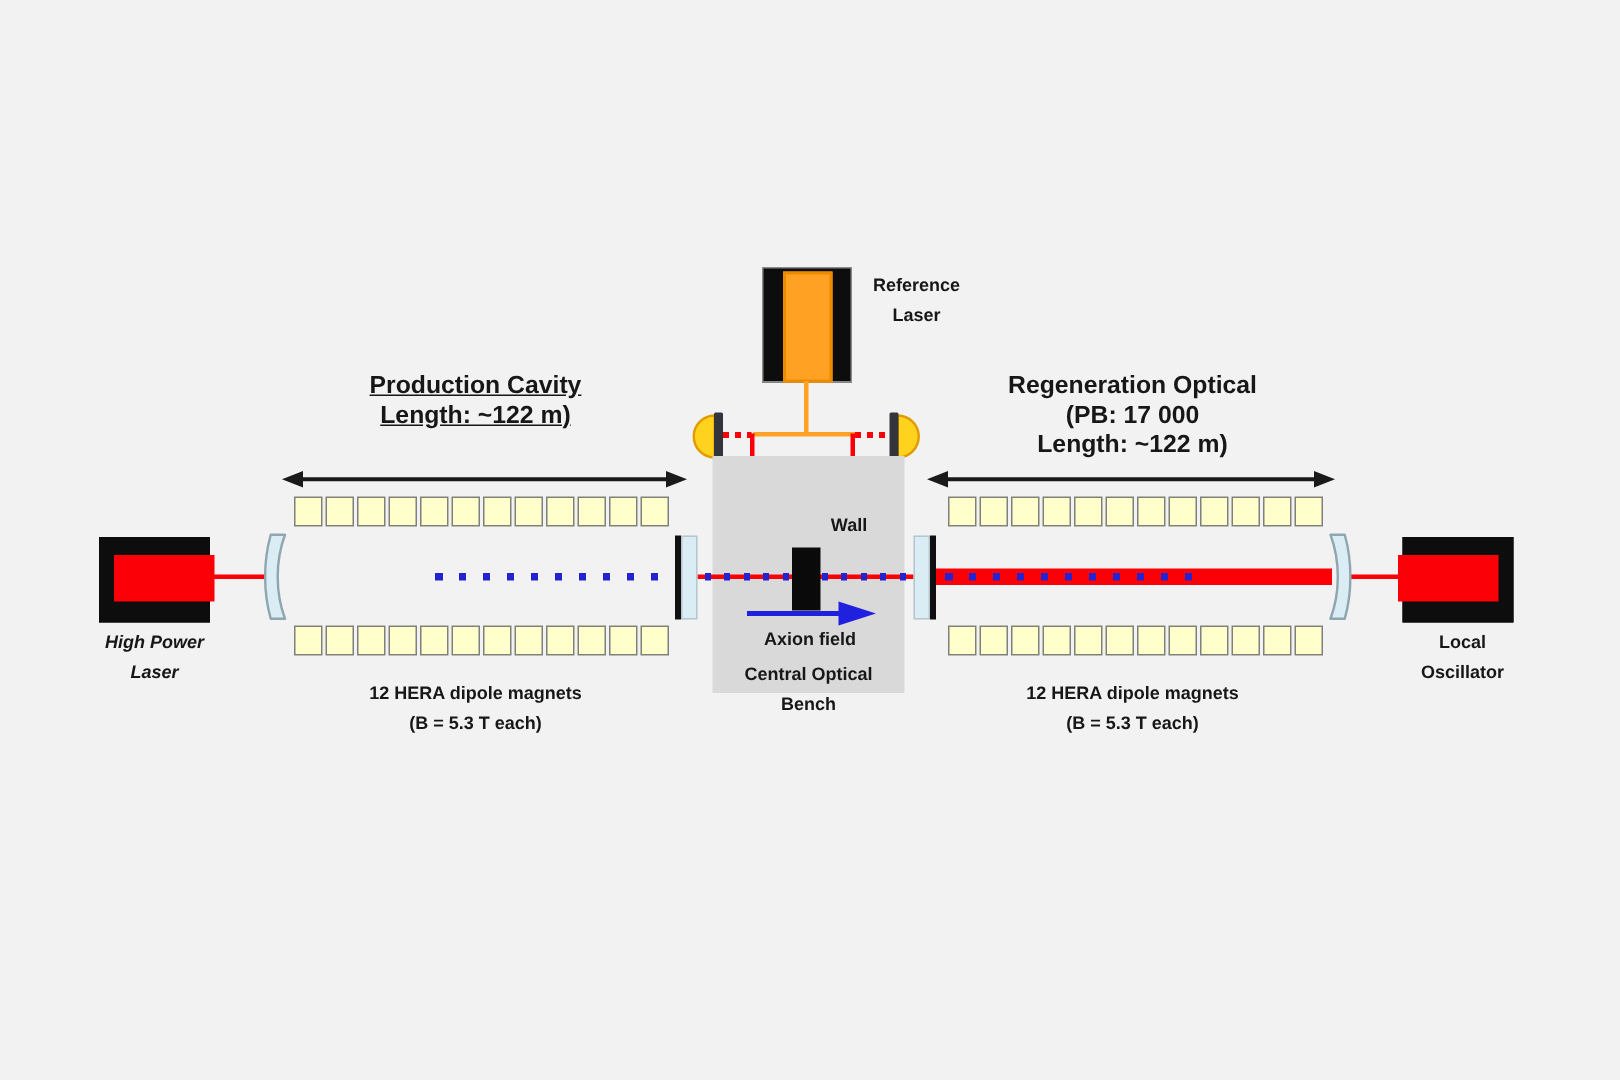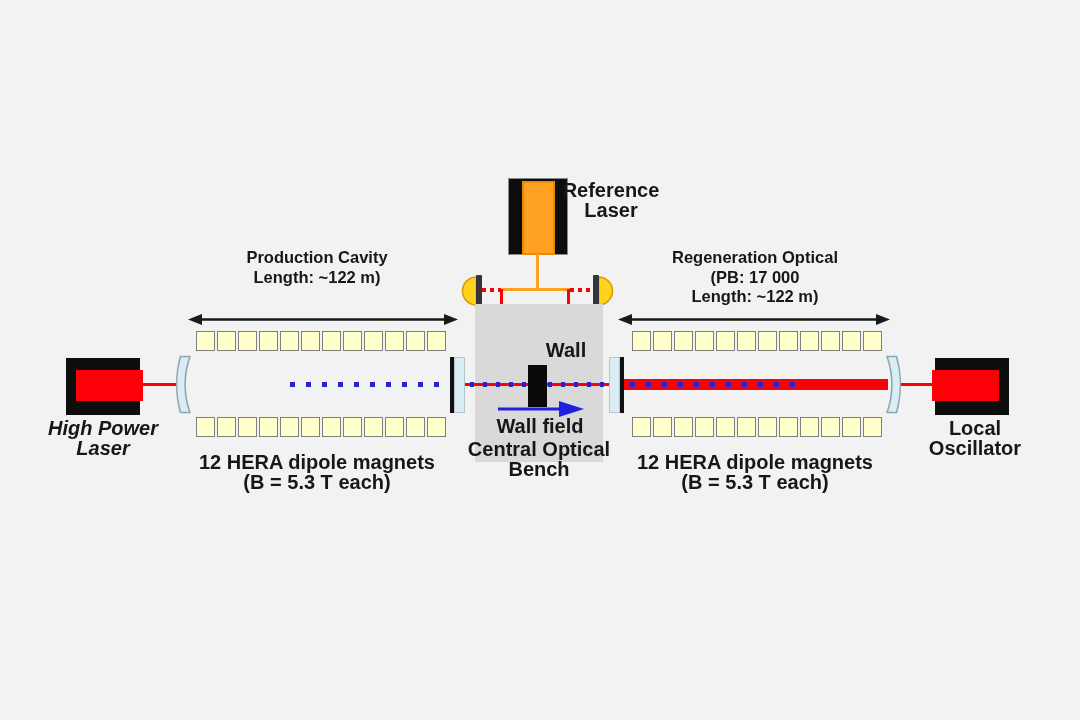--- a/index.html
+++ b/index.html
@@ -10,21 +10,21 @@
     overflow:hidden;
   }
   .stage{position:relative;width:1080px;height:720px;background:#f2f2f2;}
   .abs{position:absolute;}
   .lbl{
     position:absolute;
     color:#171717;
     font-weight:700;
     text-align:center;
     line-height:20px;
-    font-size:20px;
+    font-size:12px;
     white-space:nowrap;
   }
   .lbl .ln{display:block;}
   .cavity-lbl{font-size:16.5px;line-height:19.5px;}
   
   .laser-box{position:absolute;background:#0d0d0d;border:1px solid #8a8a8a;box-sizing:border-box;}
   .laser-core-red{position:absolute;background:#fb0006;}
   .laser-core-orange{position:absolute;background:#ffa224;border:2px solid #ec8b00;box-sizing:border-box;}
   
   .beam-thick{position:absolute;height:11px;background:#fb0006;}
@@ -100,21 +100,21 @@
 
   <div class="lbl" style="left:516px;top:340px;width:100px;z-index:3;">Wall</div>
   <div class="wall" style="left:528px;top:365px;width:19px;height:42px;z-index:3;"></div>
 
   <div class="abs" style="left:496px;top:399px;z-index:3;">
     <svg width="90" height="20" viewBox="0 0 90 20">
       <line x1="2" y1="10" x2="66" y2="10" stroke="#2020df" stroke-width="3.2"></line>
       <polygon points="88,10 63,2 63,18" fill="#2020df"></polygon>
     </svg>
   </div>
-  <div class="lbl" style="left:480px;top:416px;width:120px;z-index:3;">Wall field</div>
+  <div class="lbl" style="left:480px;top:416px;width:120px;z-index:3;">Axion field</div>
 
   <div class="lbl" style="left:459px;top:440px;width:160px;line-height:19.5px;">
     <span class="ln">Central Optical</span>
     <span class="ln">Bench</span>
   </div>
 
   <div class="laser-box" style="left:66px;top:358px;width:74px;height:57px;border-color:#0d0d0d;"></div>
   <div class="laser-core-red" style="left:76px;top:370px;width:67px;height:31px;"></div>
   <div class="beam-thin" style="left:141px;top:383px;width:40px;"></div>
   <div class="lbl" style="left:38px;top:418px;width:130px;font-style:italic;">
@@ -219,21 +219,21 @@
     </svg>
   </div>
   <div class="abs" style="left:618px;top:311px;">
     <svg width="272" height="17" viewBox="0 0 272 17">
       <line x1="11" y1="8.5" x2="261" y2="8.5" stroke="#1a1a1a" stroke-width="2.6"></line>
       <polygon points="0,8.5 14,3 14,14" fill="#1a1a1a"></polygon>
       <polygon points="272,8.5 258,3 258,14" fill="#1a1a1a"></polygon>
     </svg>
   </div>
 
-  <div class="lbl cavity-lbl" style="left:167px;top:248px;width:300px;">
+  <div class="lbl cavity-lbl" style="left:167px;top:248px;width:300px;text-decoration:underline;">
     <span class="ln">Production Cavity</span>
     <span class="ln">Length: ~122 m)</span>
   </div>
   <div class="lbl cavity-lbl" style="left:605px;top:248px;width:300px;">
     <span class="ln">Regeneration Optical</span>
     <span class="ln">(PB: 17 000</span>
     <span class="ln">Length: ~122 m)</span>
   </div>
 
   <div class="lbl" style="left:167px;top:452px;width:300px;">

